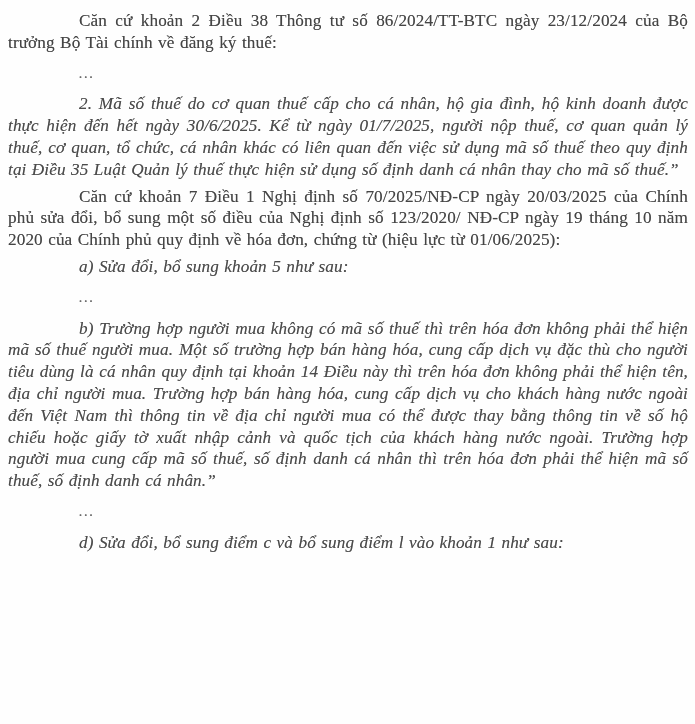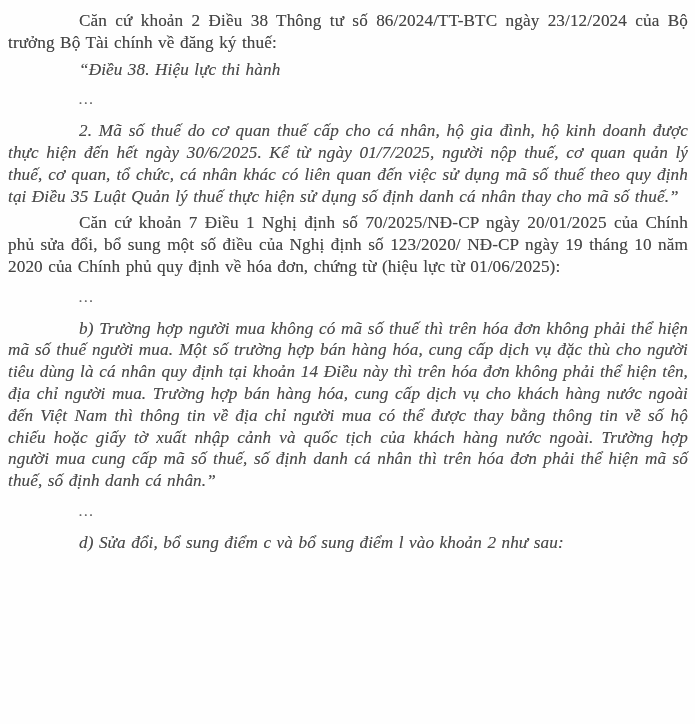--- a/index.html
+++ b/index.html
@@ -39,21 +39,21 @@
     letter-spacing: 1.5px;
     color: #6a6a6a;
     font-size: 15px;
   }
 </style>
 </head>
 <body>
 
 <div class="page">
   <p class="para">Căn cứ khoản 2 Điều 38 Thông tư số 86/2024/TT-BTC ngày 23/12/2024 của Bộ trưởng Bộ Tài chính về đăng ký thuế:</p>
-  <p class="para italic">“Điều 38. Hiệu lực thi hành</p>
   <p class="para italic ellipsis">...</p>
   <p class="para italic">2. Mã số thuế do cơ quan thuế cấp cho cá nhân, hộ gia đình, hộ kinh doanh được thực hiện đến hết ngày 30/6/2025. Kể từ ngày 01/7/2025, người nộp thuế, cơ quan quản lý thuế, cơ quan, tổ chức, cá nhân khác có liên quan đến việc sử dụng mã số thuế theo quy định tại Điều 35 Luật Quản lý thuế thực hiện sử dụng số định danh cá nhân thay cho mã số thuế.”</p>
-  <p class="para">Căn cứ khoản 7 Điều 1 Nghị định số 70/2025/NĐ-CP ngày 20/01/2025 của Chính phủ sửa đổi, bổ sung một số điều của Nghị định số 123/2020/ NĐ-CP ngày 19 tháng 10 năm 2020 của Chính phủ quy định về hóa đơn, chứng từ (hiệu lực từ 01/06/2025):</p>
+  <p class="para">Căn cứ khoản 7 Điều 1 Nghị định số 70/2025/NĐ-CP ngày 20/03/2025 của Chính phủ sửa đổi, bổ sung một số điều của Nghị định số 123/2020/ NĐ-CP ngày 19 tháng 10 năm 2020 của Chính phủ quy định về hóa đơn, chứng từ (hiệu lực từ 01/06/2025):</p>
+  <p class="para italic">a) Sửa đổi, bổ sung khoản 5 như sau:</p>
   <p class="para italic ellipsis">...</p>
   <p class="para italic">b) Trường hợp người mua không có mã số thuế thì trên hóa đơn không phải thể hiện mã số thuế người mua. Một số trường hợp bán hàng hóa, cung cấp dịch vụ đặc thù cho người tiêu dùng là cá nhân quy định tại khoản 14 Điều này thì trên hóa đơn không phải thể hiện tên, địa chỉ người mua. Trường hợp bán hàng hóa, cung cấp dịch vụ cho khách hàng nước ngoài đến Việt Nam thì thông tin về địa chỉ người mua có thể được thay bằng thông tin về số hộ chiếu hoặc giấy tờ xuất nhập cảnh và quốc tịch của khách hàng nước ngoài. Trường hợp người mua cung cấp mã số thuế, số định danh cá nhân thì trên hóa đơn phải thể hiện mã số thuế, số định danh cá nhân.”</p>
   <p class="para italic ellipsis">...</p>
-  <p class="para italic">d) Sửa đổi, bổ sung điểm c và bổ sung điểm l vào khoản 2 như sau:</p>
+  <p class="para italic">d) Sửa đổi, bổ sung điểm c và bổ sung điểm l vào khoản 1 như sau:</p>
 </div>
 
 </body></html>

